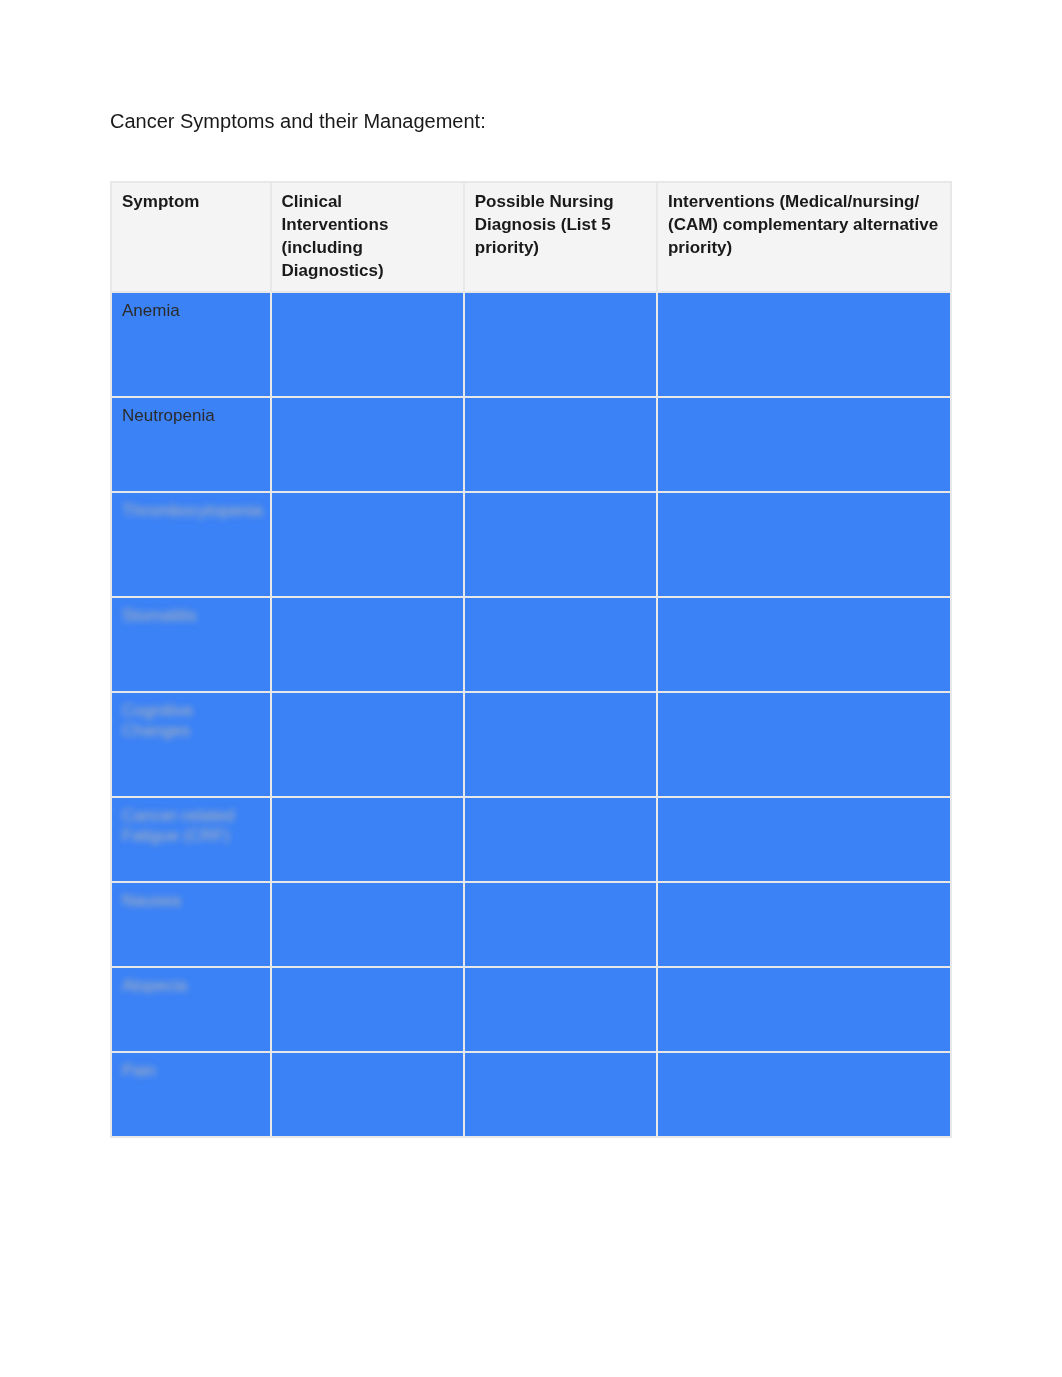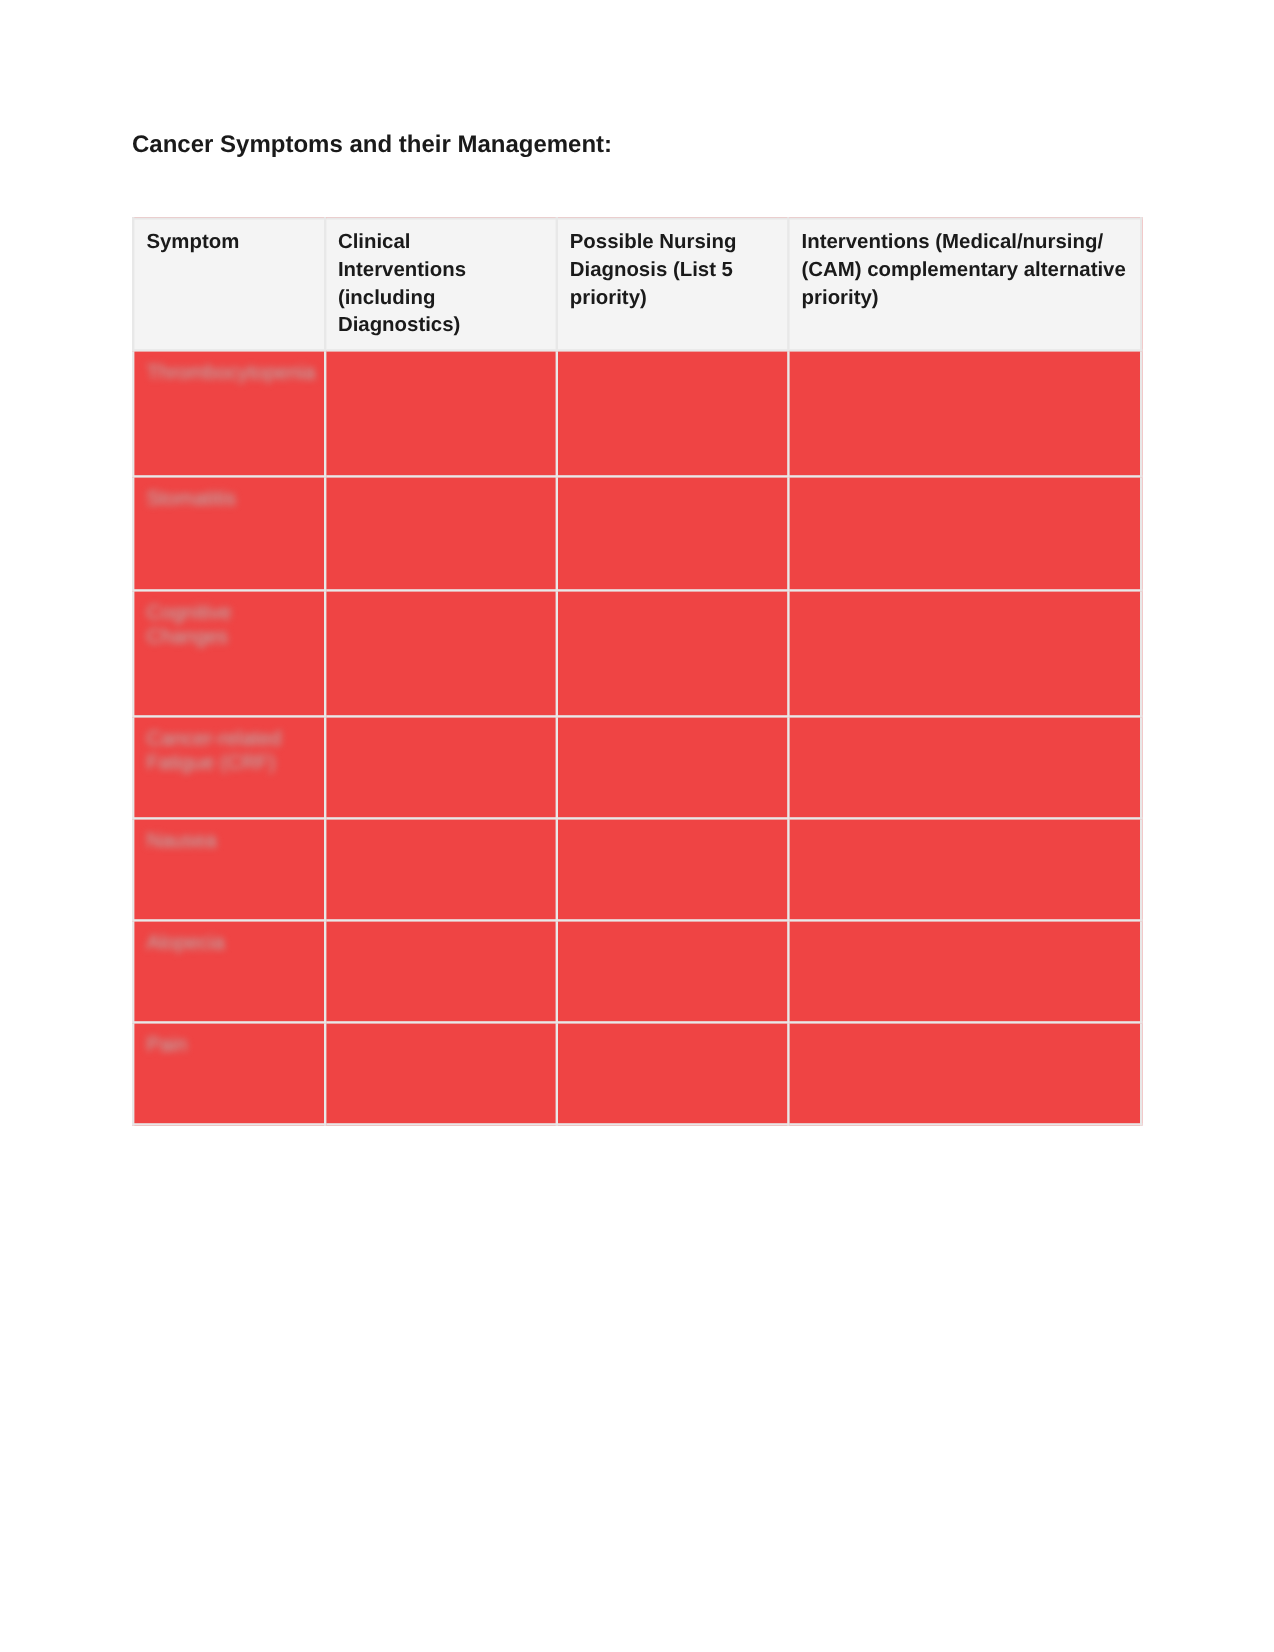--- a/index.html
+++ b/index.html
@@ -10,28 +10,28 @@
     body {
       background: #ffffff;
       font-family: "Segoe UI", Arial, sans-serif;
       width: 1062px;
       height: 1377px;
       padding: 110px 110px 40px 110px;
       color: #1a1a1a;
     }
     .title {
       font-size: 20px;
-      font-weight: 700;
+      font-weight: 400;
       margin-bottom: 18px;
     }
     table {
       border-collapse: collapse;
       width: 100%;
       table-layout: fixed;
-      background: #ef4444;
+      background: #3b82f6;
       margin-top: 48px;
     }
     th, td {
       border: 2px solid #e8e8e8;
       vertical-align: top;
       padding: 8px 10px;
       font-size: 17px;
     }
     thead th {
       background: #f4f4f4;
@@ -69,20 +69,32 @@
   <thead>
     <tr>
       <th>Symptom</th>
       <th>Clinical Interventions (including Diagnostics)</th>
       <th>Possible Nursing Diagnosis (List 5 priority)</th>
       <th>Interventions (Medical/nursing/ (CAM) complementary alternative priority)</th>
     </tr>
   </thead>
   <tbody id="tbody">
       <tr class="tall">
+        <td class="symptom">Anemia</td>
+        <td></td>
+        <td></td>
+        <td></td>
+      </tr>
+      <tr>
+        <td class="symptom">Neutropenia</td>
+        <td></td>
+        <td></td>
+        <td></td>
+      </tr>
+      <tr class="tall">
         <td class="symptom blurred">Thrombocytopenia</td>
         <td></td>
         <td></td>
         <td></td>
       </tr>
       <tr>
         <td class="symptom blurred">Stomatitis</td>
         <td></td>
         <td></td>
         <td></td>

